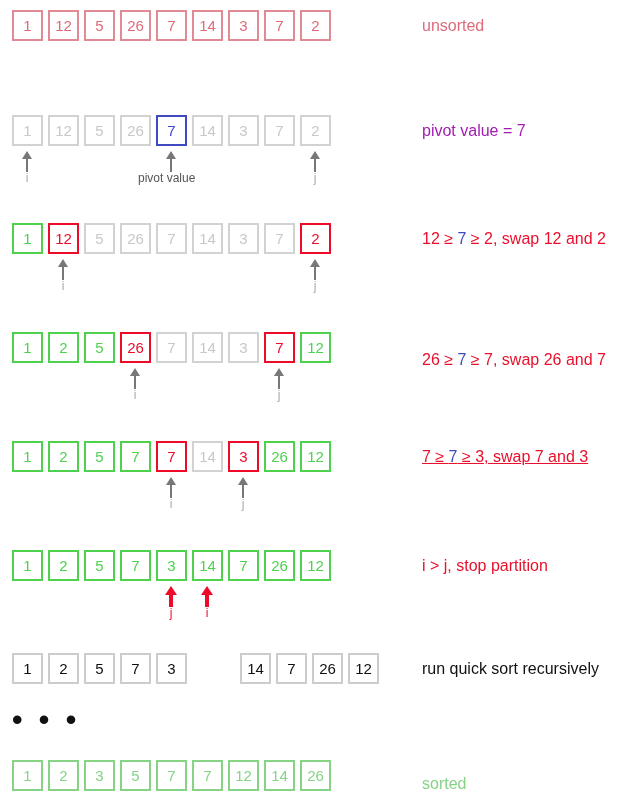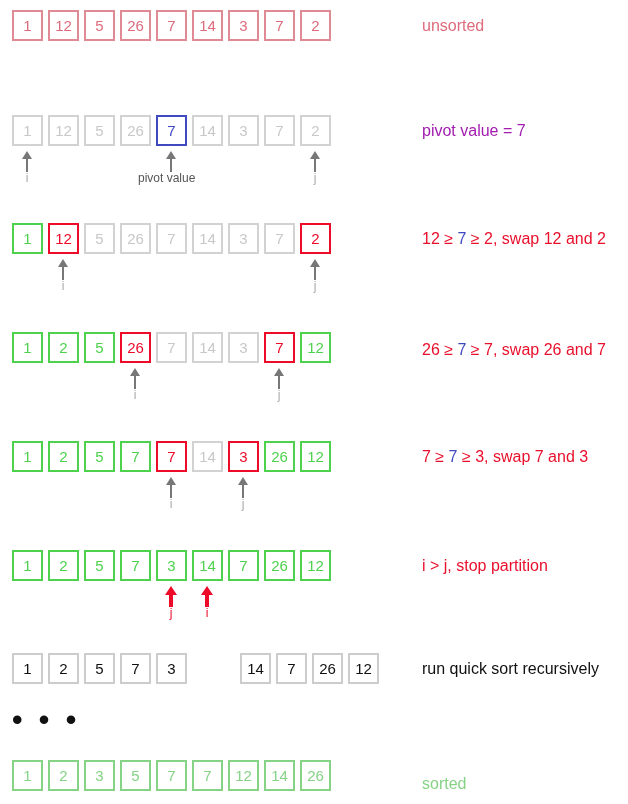--- a/index.html
+++ b/index.html
@@ -219,21 +219,21 @@
         <div class="cell green">1</div>
         <div class="cell green">2</div>
         <div class="cell green">5</div>
         <div class="cell red">26</div>
         <div class="cell dim">7</div>
         <div class="cell dim">14</div>
         <div class="cell dim">3</div>
         <div class="cell red">7</div>
         <div class="cell green">12</div>
       </div>
-      <div class="caption c-red" style="top: 10px;"><span>26 ≥ </span><span class="pivotnum">7</span><span> ≥ 7, swap 26 and 7</span></div>
+      <div class="caption c-red" style="top: 20px;"><span>26 ≥ </span><span class="pivotnum">7</span><span> ≥ 7, swap 26 and 7</span></div>
       <div class="arrow gray" style="left: 127px; top: 36px; height: 22px;">
         <div class="head"></div>
         <div class="shaft" style="height: 15px;"></div>
       </div>
       <div class="lbl" style="position: absolute; left: 127px; top: 57px; width: 16px; text-align: center; font-size: 12px; line-height: 1; color: rgb(170, 170, 170);">i</div>
       <div class="arrow gray" style="left: 271px; top: 36px; height: 22px;">
         <div class="head"></div>
         <div class="shaft" style="height: 15px;"></div>
       </div>
       <div class="lbl" style="position: absolute; left: 271px; top: 57px; width: 16px; text-align: center; font-size: 12px; line-height: 1; color: rgb(170, 170, 170);">j</div>
@@ -243,21 +243,21 @@
         <div class="cell green">1</div>
         <div class="cell green">2</div>
         <div class="cell green">5</div>
         <div class="cell green">7</div>
         <div class="cell red">7</div>
         <div class="cell dim">14</div>
         <div class="cell red">3</div>
         <div class="cell green">26</div>
         <div class="cell green">12</div>
       </div>
-      <div class="caption c-red" style="top: 8px;"><span>7 ≥ </span><span class="pivotnum">7</span><span> ≥ 3, swap 7 and 3</span></div>
+      <div class="caption c-red" style="top: 8px; text-decoration: underline;"><span>7 ≥ </span><span class="pivotnum">7</span><span> ≥ 3, swap 7 and 3</span></div>
       <div class="arrow gray" style="left: 163px; top: 36px; height: 22px;">
         <div class="head"></div>
         <div class="shaft" style="height: 15px;"></div>
       </div>
       <div class="lbl" style="position: absolute; left: 163px; top: 57px; width: 16px; text-align: center; font-size: 12px; line-height: 1; color: rgb(170, 170, 170);">i</div>
       <div class="arrow gray" style="left: 235px; top: 36px; height: 22px;">
         <div class="head"></div>
         <div class="shaft" style="height: 15px;"></div>
       </div>
       <div class="lbl" style="position: absolute; left: 235px; top: 57px; width: 16px; text-align: center; font-size: 12px; line-height: 1; color: rgb(170, 170, 170);">j</div>

